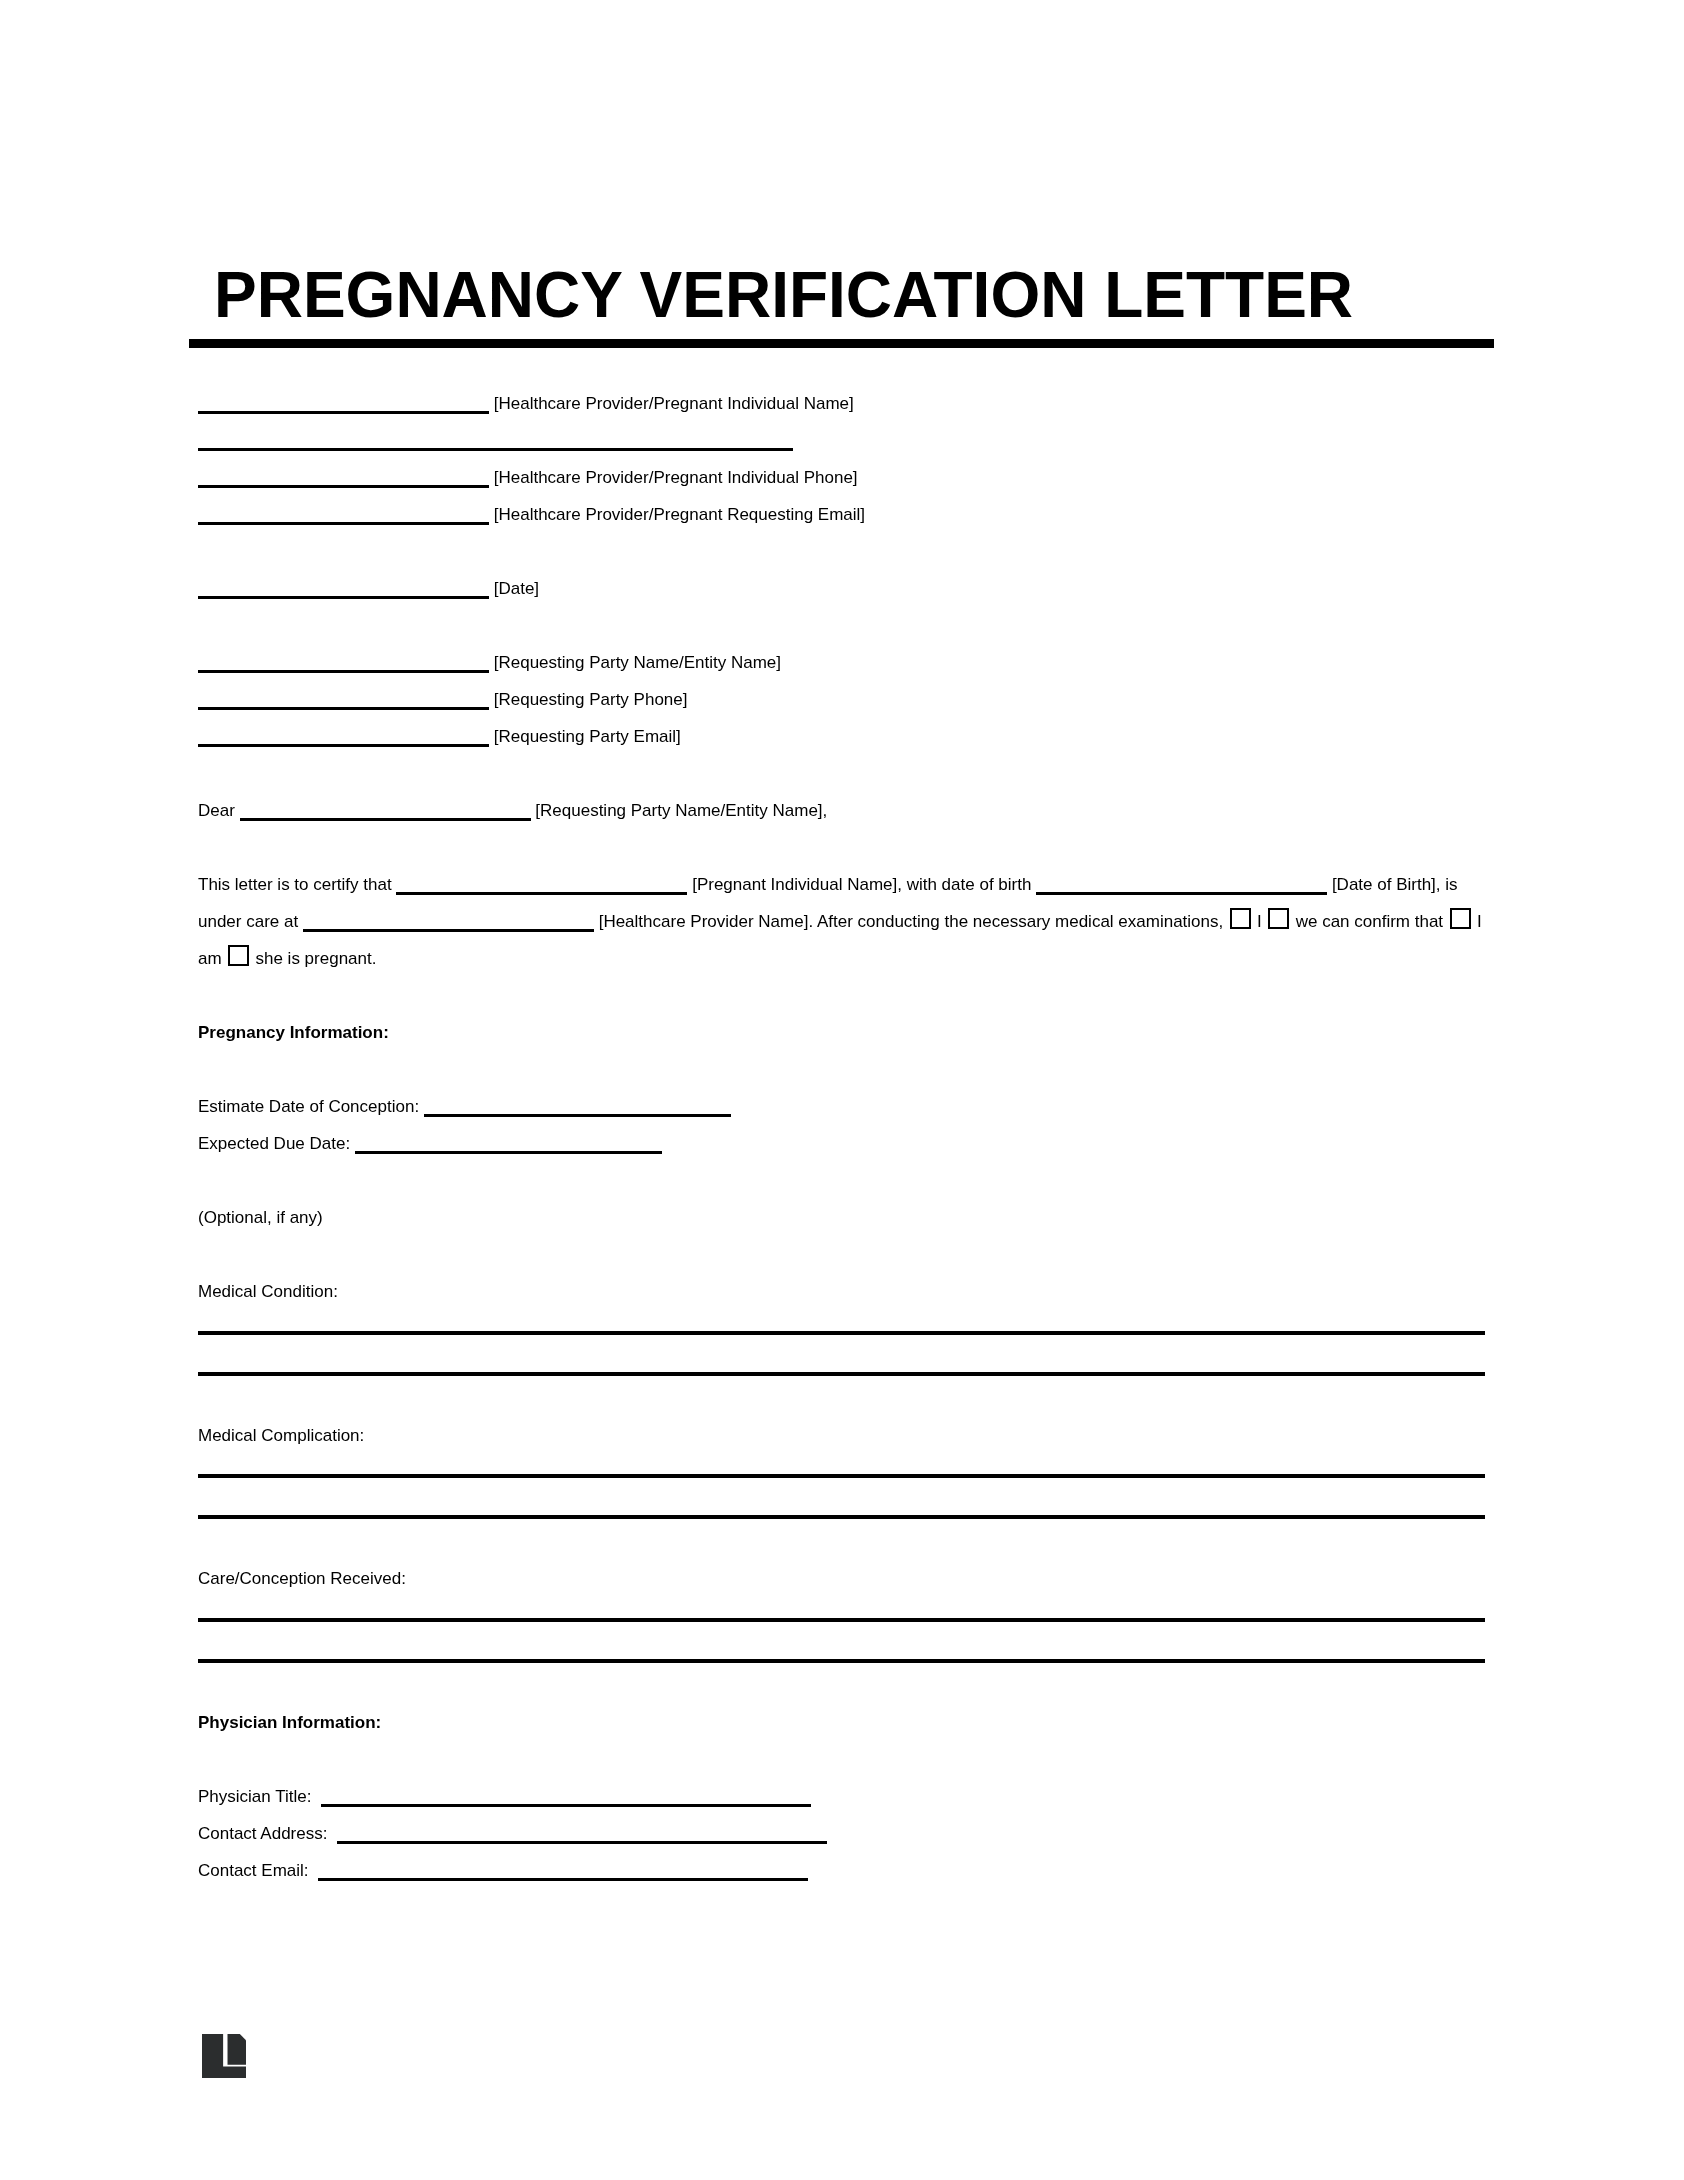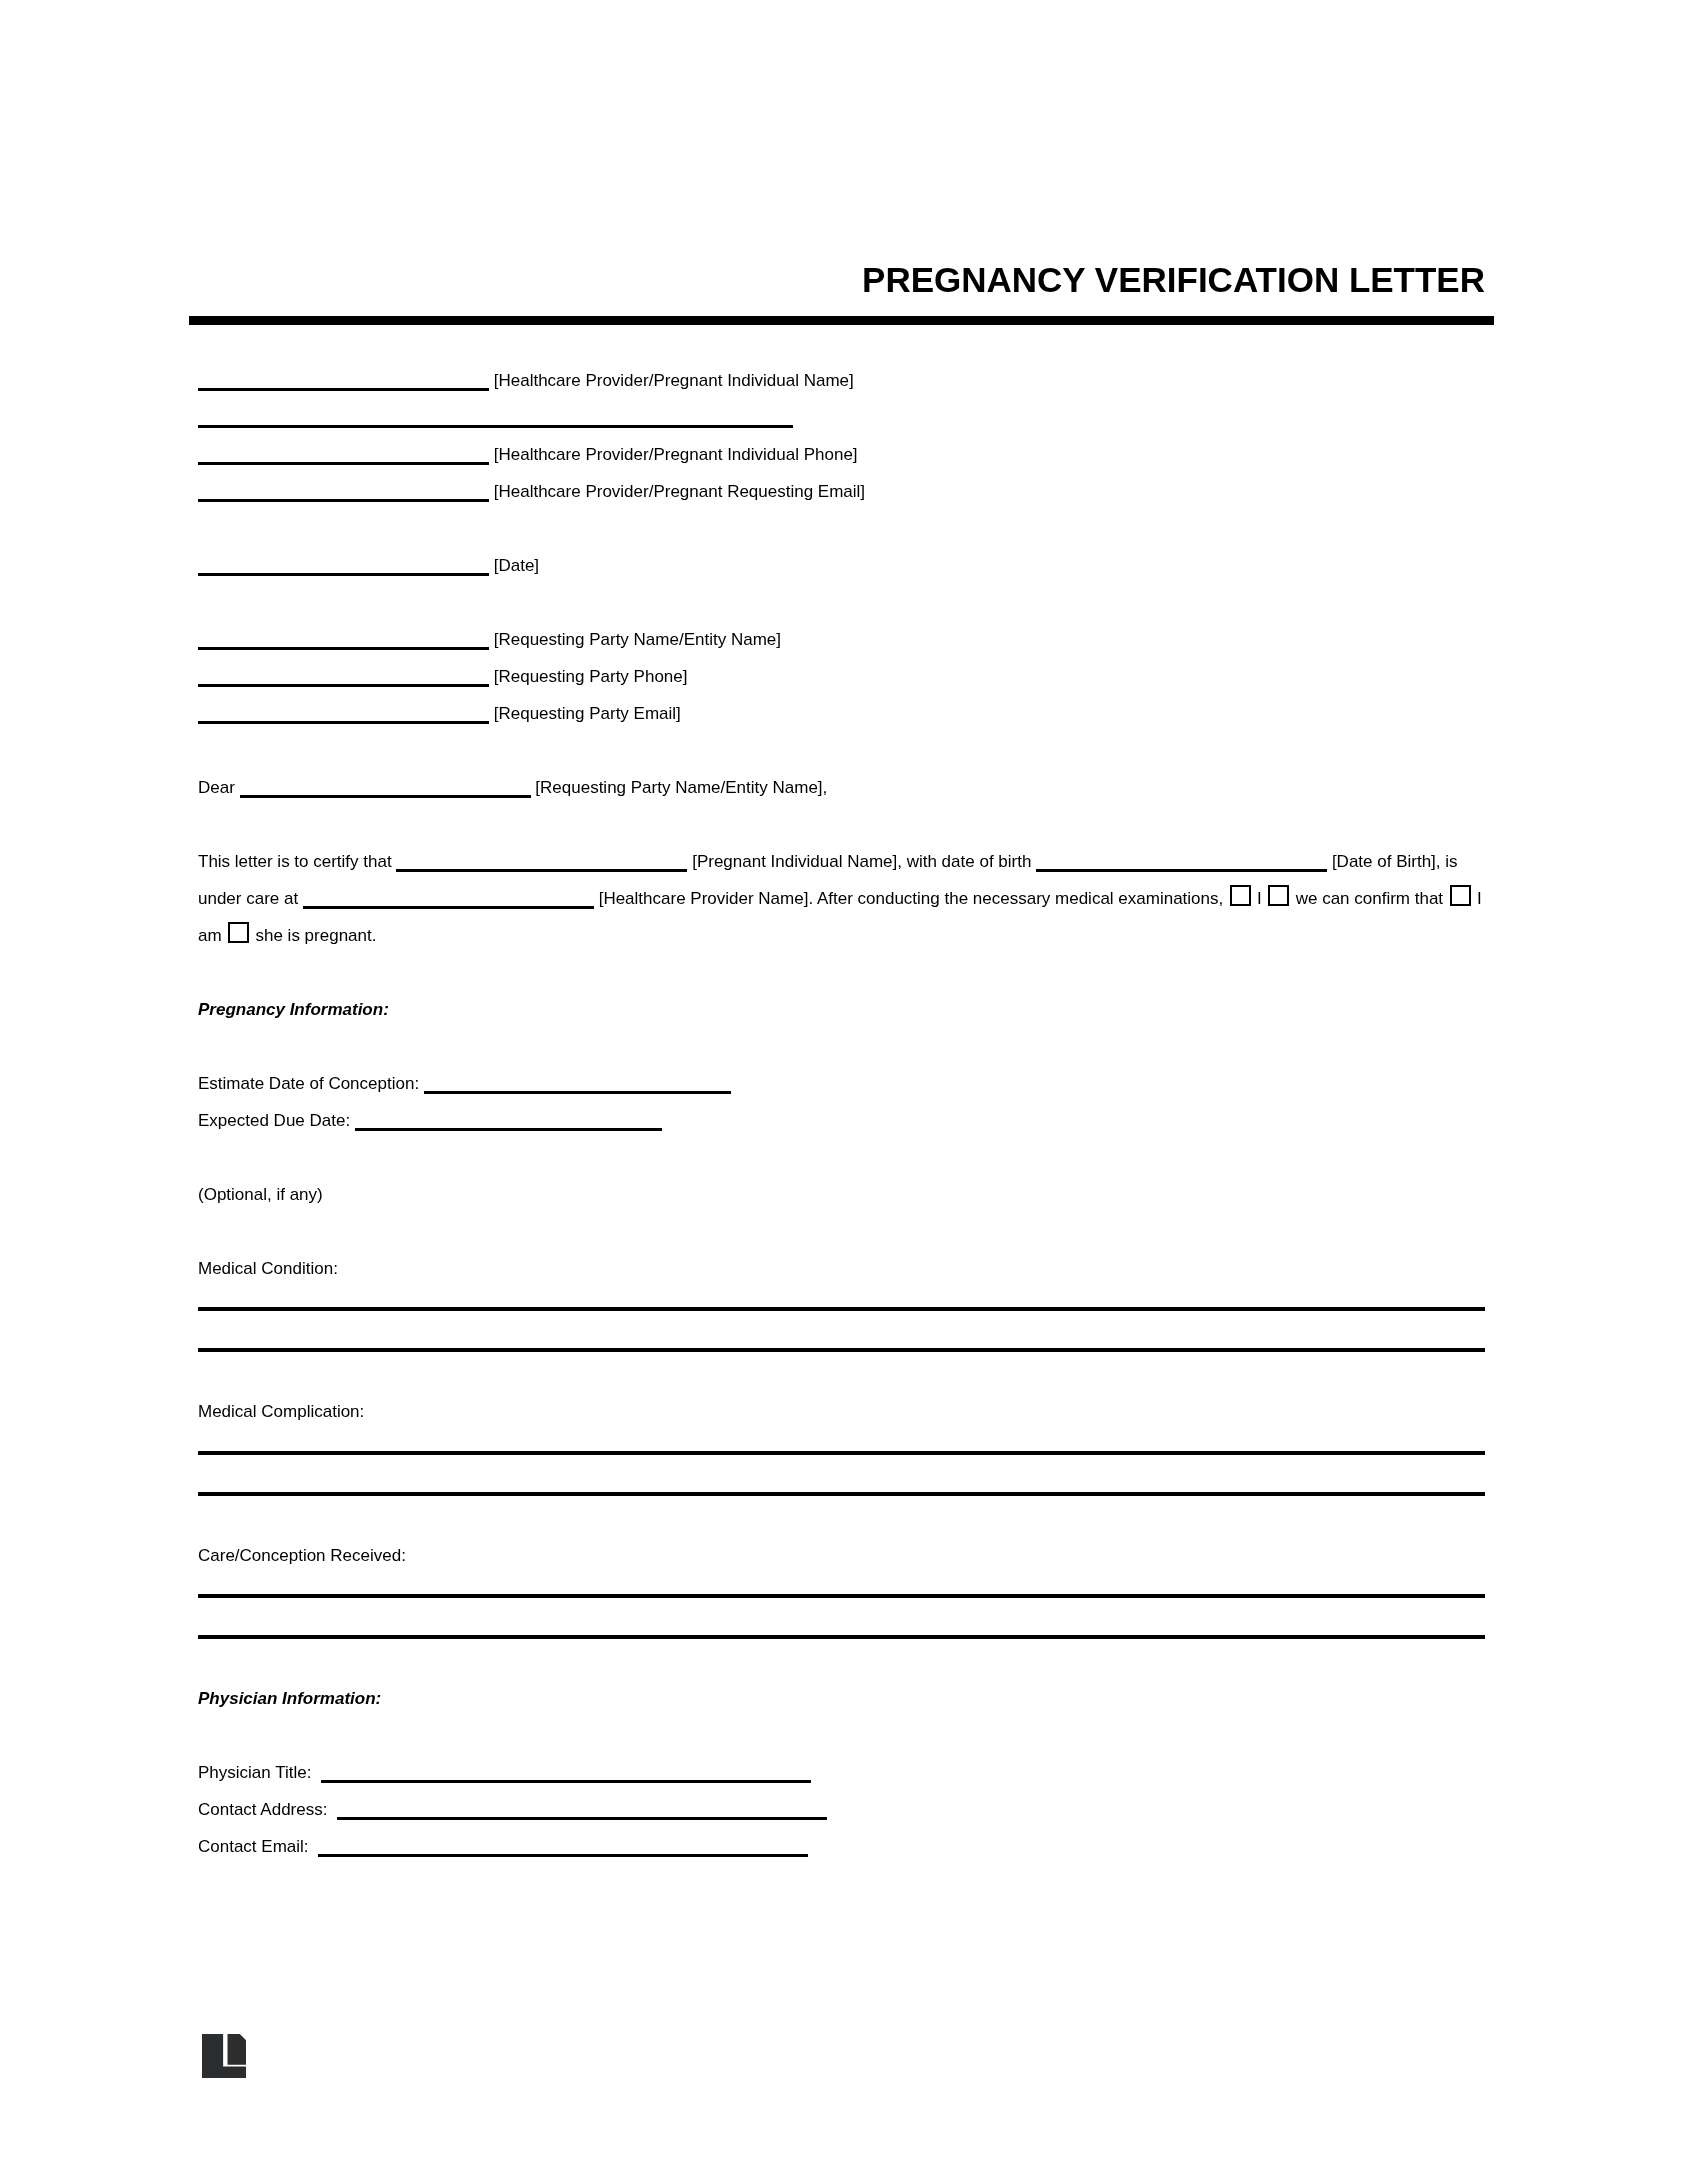--- a/index.html
+++ b/index.html
@@ -11,33 +11,33 @@
     position:relative;
     overflow:hidden;
   }
   .page {
     box-sizing:border-box;
     width:1685px; height:2181px;
     padding:252px 200px 0 198px;
     position:relative;
   }
   .doc-title {
-    font-size:35px; line-height:55px; font-weight:bold;
-    text-align:right; letter-spacing:0;
-    margin:0;
+    font-size:64px; line-height:55px; font-weight:bold;
+    text-align:left; letter-spacing:0;
+    margin:16px;
   }
   .title-rule {
     height:9.4px; background:#000;
     margin:8.5px -9.4px 0 -9.4px;
   }
   .content { margin-top:37px; font-size:17px; line-height:37px; }
   .line { height:37px; white-space:nowrap; }
   .gap { height:37px; }
   .para { line-height:37px; }
-  .bold { font-weight:bold;font-style:italic; }
+  .bold { font-weight:bold; }
   
   .blank {
     display:inline-block;
     height:25.6px;
     border-bottom:3.4px solid #000;
     vertical-align:-5.1px;
   }
   .w342 { width:291px; }
   .w698 { width:595px; }
   .w360 { width:307px; }

